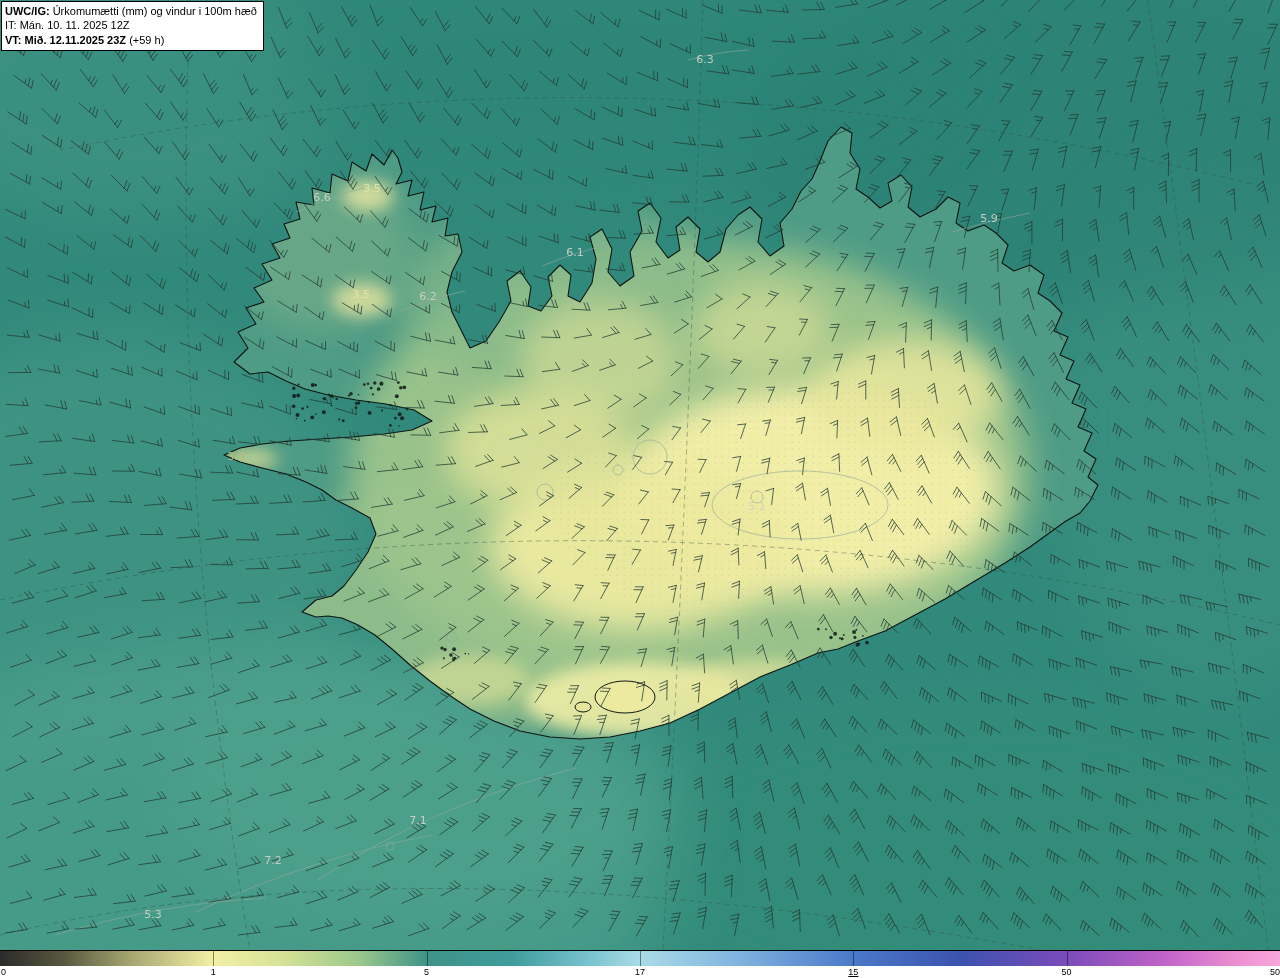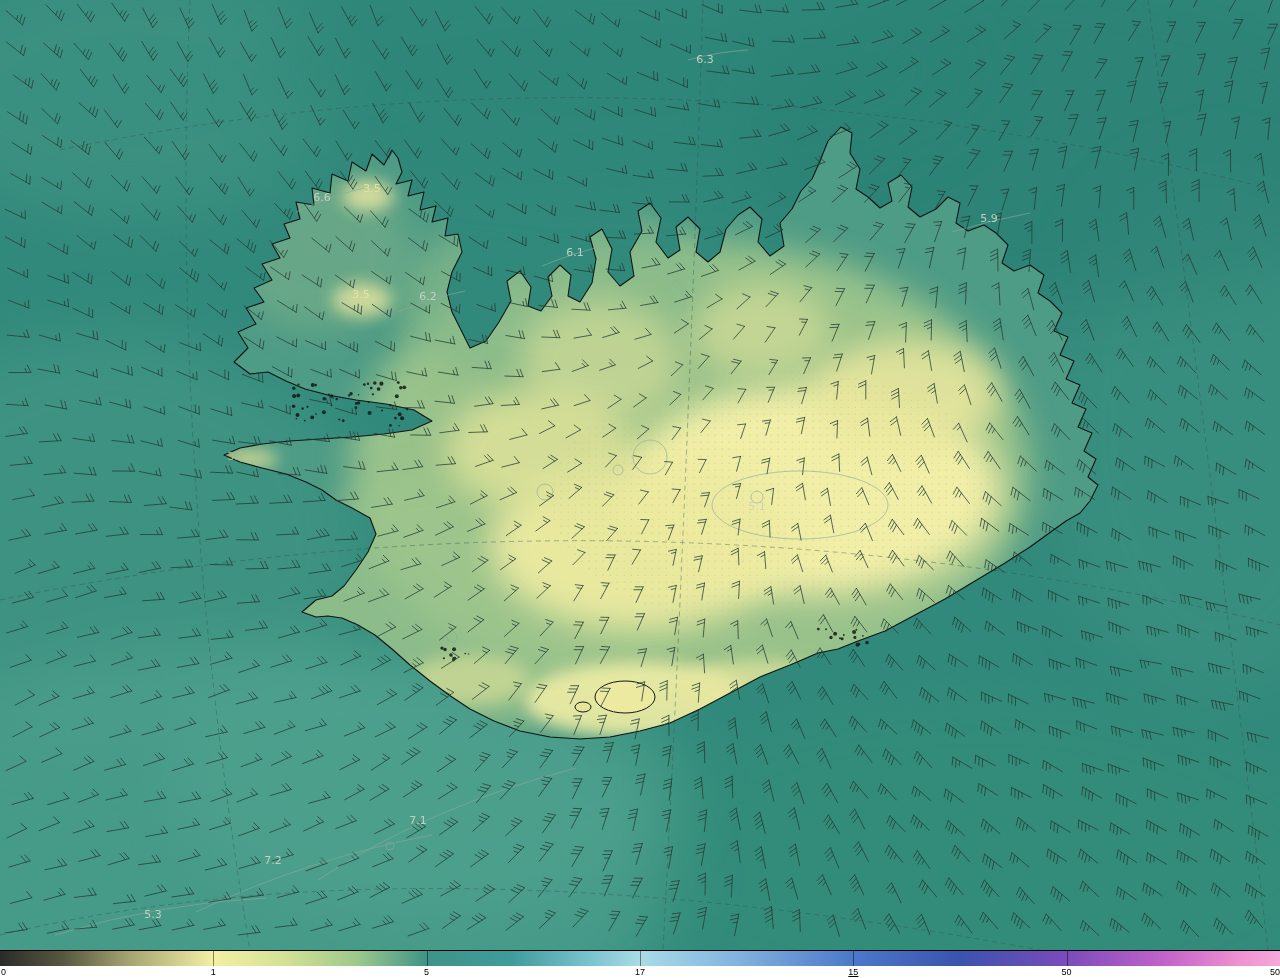--- a/index.html
+++ b/index.html
@@ -183,20 +183,25 @@
         <text x="361" y="298" fill="#e6e3a2" opacity="0.95">3.5</text>
         <text x="428" y="300" fill="#c9d2c6" opacity="0.95">6.2</text>
         <text x="236" y="460" fill="#b9b978" opacity="0.95">3.3</text>
         <text x="757" y="510" fill="#cfd4b2" opacity="0.95">5.1</text>
         <text x="418" y="824" fill="#c9d2c6" opacity="0.95">7.1</text>
         <text x="273" y="864" fill="#c9d2c6" opacity="0.95">7.2</text>
         <text x="153" y="918" fill="#c9d2c6" opacity="0.95">5.3</text>
       </g>
     </svg>
 
+  <div id="titlebox">
+    <div><b>UWC/IG:</b><span> Úrkomumætti (mm) og vindur i 100m hæð</span></div>
+    <div>IT: Mán. 10. 11. 2025 12Z</div>
+    <div><b>VT: Mið. 12.11.2025 23Z</b><span> (+59 h)</span></div>
+  </div>
 
   <div id="cbar" style="background: linear-gradient(to right, rgb(43, 43, 43) 0%, rgb(88, 88, 64) 5%, rgb(163, 163, 112) 10%, rgb(242, 240, 164) 16.67%, rgb(213, 226, 150) 22%, rgb(156, 200, 140) 28%, rgb(63, 147, 135) 33.33%, rgb(63, 156, 156) 40%, rgb(121, 194, 207) 46%, rgb(169, 219, 230) 50%, rgb(132, 183, 224) 57%, rgb(75, 121, 201) 66.67%, rgb(59, 83, 173) 75%, rgb(123, 75, 187) 83.33%, rgb(194, 99, 201) 91%, rgb(239, 147, 210) 97%, rgb(247, 168, 218) 100%);">
       <div class="tick" style="left: 16.67%;"></div>
       <div class="tick" style="left: 33.33%;"></div>
       <div class="tick" style="left: 50%;"></div>
       <div class="tick" style="left: 66.67%;"></div>
       <div class="tick" style="left: 83.33%;"></div>
     </div>
   <div id="cbar-labels">
       <span style="left: 0%; transform: translateX(1px);">0</span>

